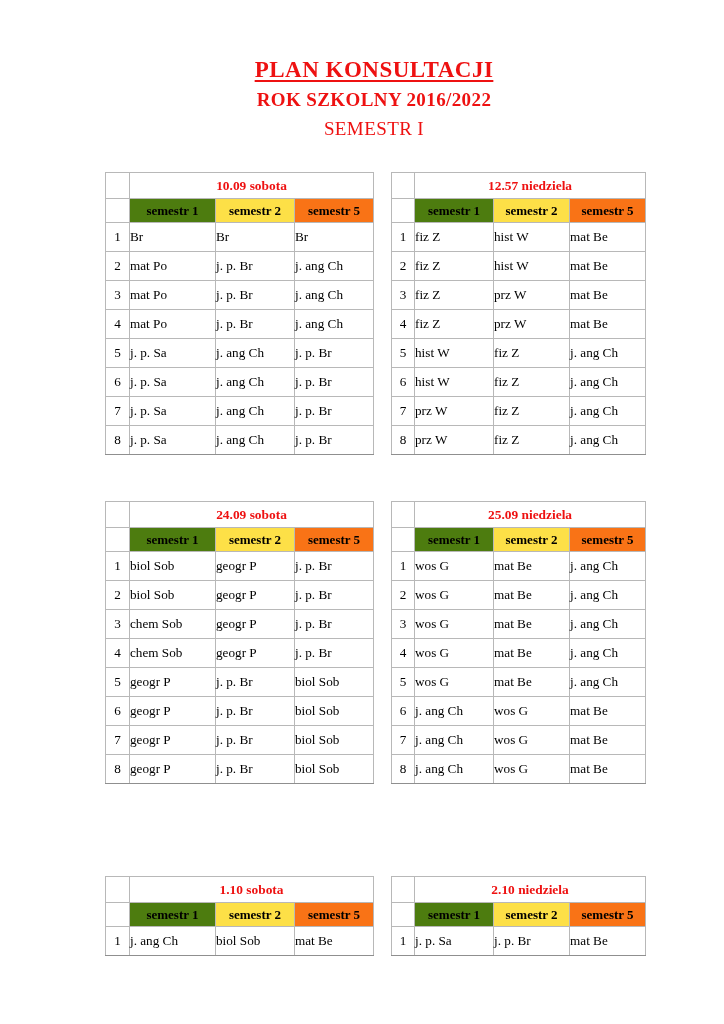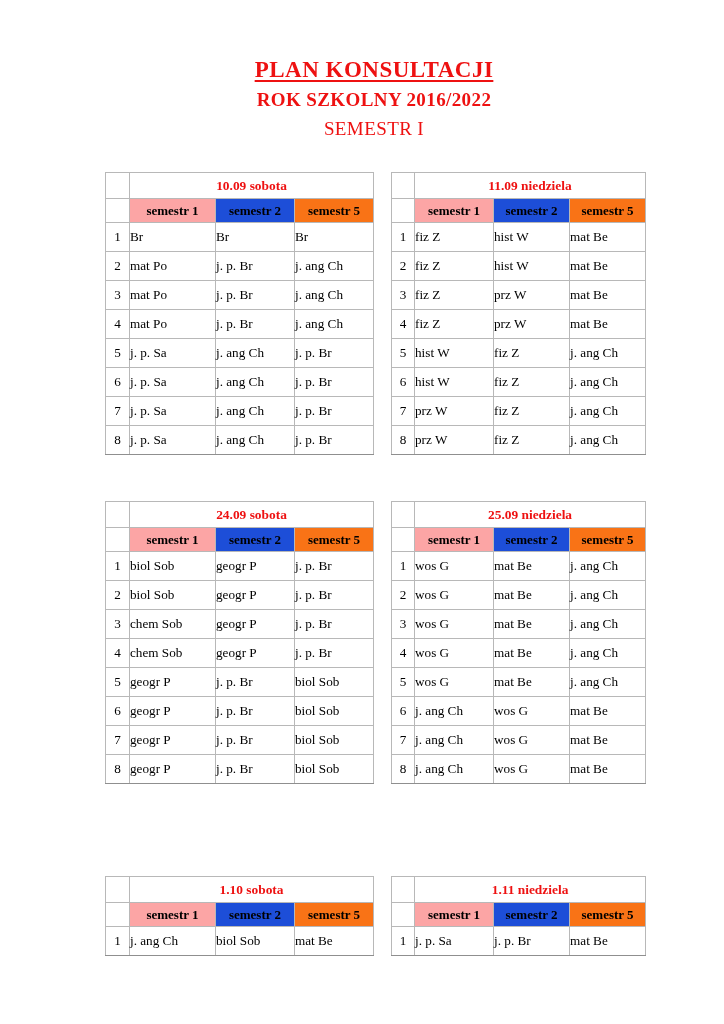--- a/index.html
+++ b/index.html
@@ -114,22 +114,22 @@
 
   
   .sem-cell {
     text-align: center;
     font-weight: bold;
     font-size: 13px;
     height: 23px;
     line-height: 23px;
     color: #000000;
   }
-  .sem-1 { background: #fca5a5; }
-  .sem-2 { background: #1d4ed8; }
+  .sem-1 { background: #4d7c0f; }
+  .sem-2 { background: #fde047; }
   .sem-5 { background: #f97316; }
 
   
   .num-cell {
     text-align: center;
     font-size: 13.2px;
     height: 28px;
     line-height: 28px;
   }
   .subj-cell {
@@ -167,21 +167,21 @@
           <col class="c-r1">
           <col class="c-r2">
           <col class="c-r3">
         </colgroup>
         <tbody>
           <tr>
             <td class="blank-cell"></td>
             <td class="date-cell" colspan="3">10.09 sobota</td>
             <td class="gap"></td>
             <td class="blank-cell"></td>
-            <td class="date-cell" colspan="3">11.09 niedziela</td>
+            <td class="date-cell" colspan="3">12.57 niedziela</td>
           </tr>
           <tr>
             <td class="blank-cell" style="height: 23px;"></td>
             <td class="sem-cell sem-1">semestr 1</td>
             <td class="sem-cell sem-2">semestr 2</td>
             <td class="sem-cell sem-5">semestr 5</td>
             <td class="gap"></td>
             <td class="blank-cell" style="height: 23px;"></td>
             <td class="sem-cell sem-1">semestr 1</td>
             <td class="sem-cell sem-2">semestr 2</td>
@@ -413,21 +413,21 @@
           <col class="c-r1">
           <col class="c-r2">
           <col class="c-r3">
         </colgroup>
         <tbody>
           <tr>
             <td class="blank-cell"></td>
             <td class="date-cell" colspan="3">1.10 sobota</td>
             <td class="gap"></td>
             <td class="blank-cell"></td>
-            <td class="date-cell" colspan="3">1.11 niedziela</td>
+            <td class="date-cell" colspan="3">2.10 niedziela</td>
           </tr>
           <tr>
             <td class="blank-cell" style="height: 23px;"></td>
             <td class="sem-cell sem-1">semestr 1</td>
             <td class="sem-cell sem-2">semestr 2</td>
             <td class="sem-cell sem-5">semestr 5</td>
             <td class="gap"></td>
             <td class="blank-cell" style="height: 23px;"></td>
             <td class="sem-cell sem-1">semestr 1</td>
             <td class="sem-cell sem-2">semestr 2</td>

